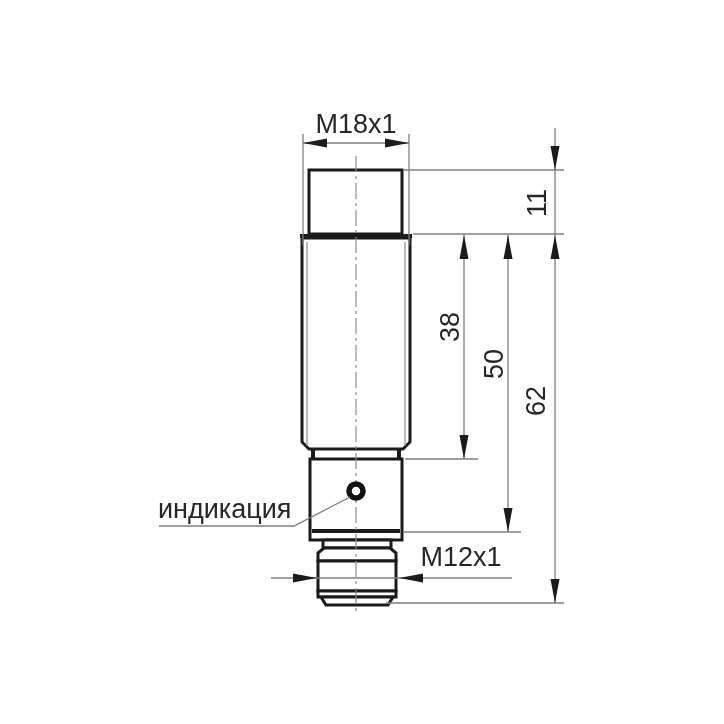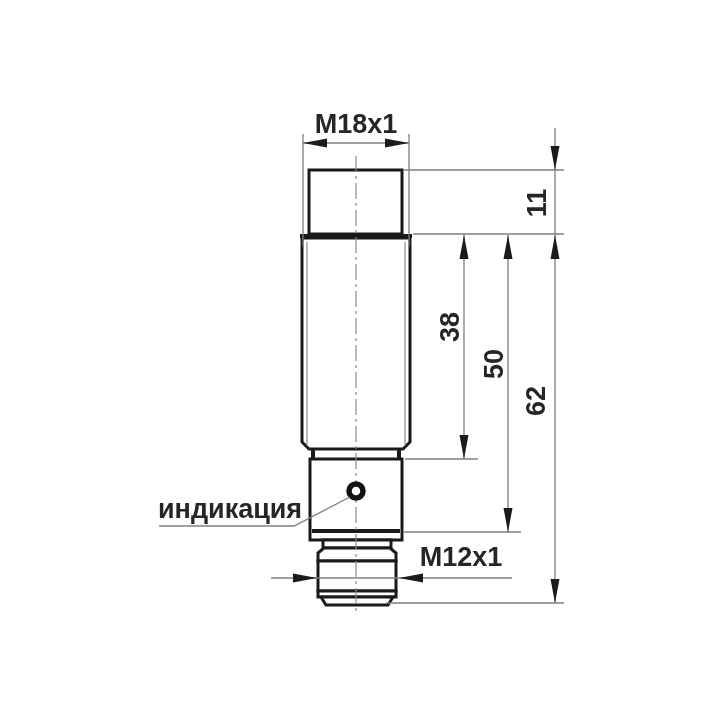--- a/index.html
+++ b/index.html
@@ -7,21 +7,20 @@
     --outline:#1a1a1a;
     --dim:#7f7f7f;
     --txt:#262626;
   }
   html,body{margin:0;padding:0;background:var(--bg);}
   .canvas{
     position:relative;
     width:636px;height:724px;
     background:var(--bg);
     font-family:"Liberation Sans","DejaVu Sans",sans-serif;
-    font-weight:bold;
   }
   svg{display:block;}
   .part{fill:#ffffff;stroke:var(--outline);stroke-width:3;stroke-linejoin:miter;}
   .part-thick{stroke:var(--outline);stroke-width:4;fill:none;}
   .thin{stroke:var(--dim);stroke-width:1.3;fill:none;}
   .threadline{stroke:#8c8c8c;stroke-width:1.2;fill:none;}
   .centerline{stroke:#8a8a8a;stroke-width:1.2;fill:none;stroke-dasharray:16 4 3 4;}
   .arrow{fill:#1b1b1b;stroke:none;}
   .dimtext{fill:var(--txt);font-size:27px;}
   .led{fill:#ffffff;stroke:#111111;stroke-width:5.5;}

